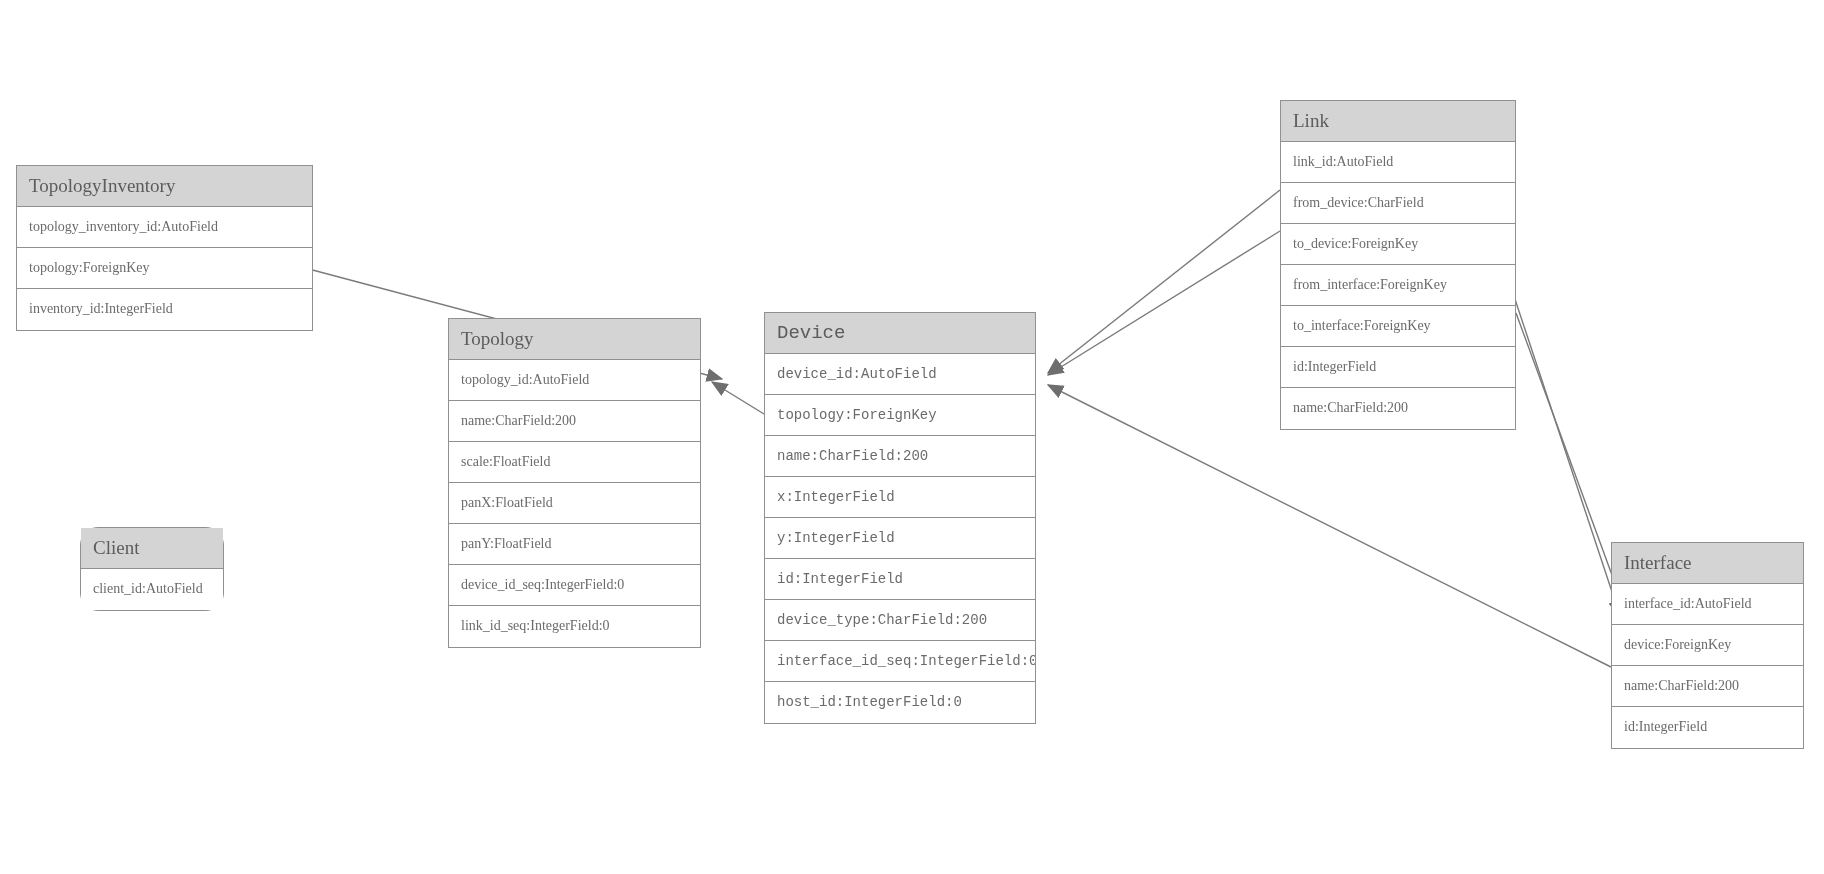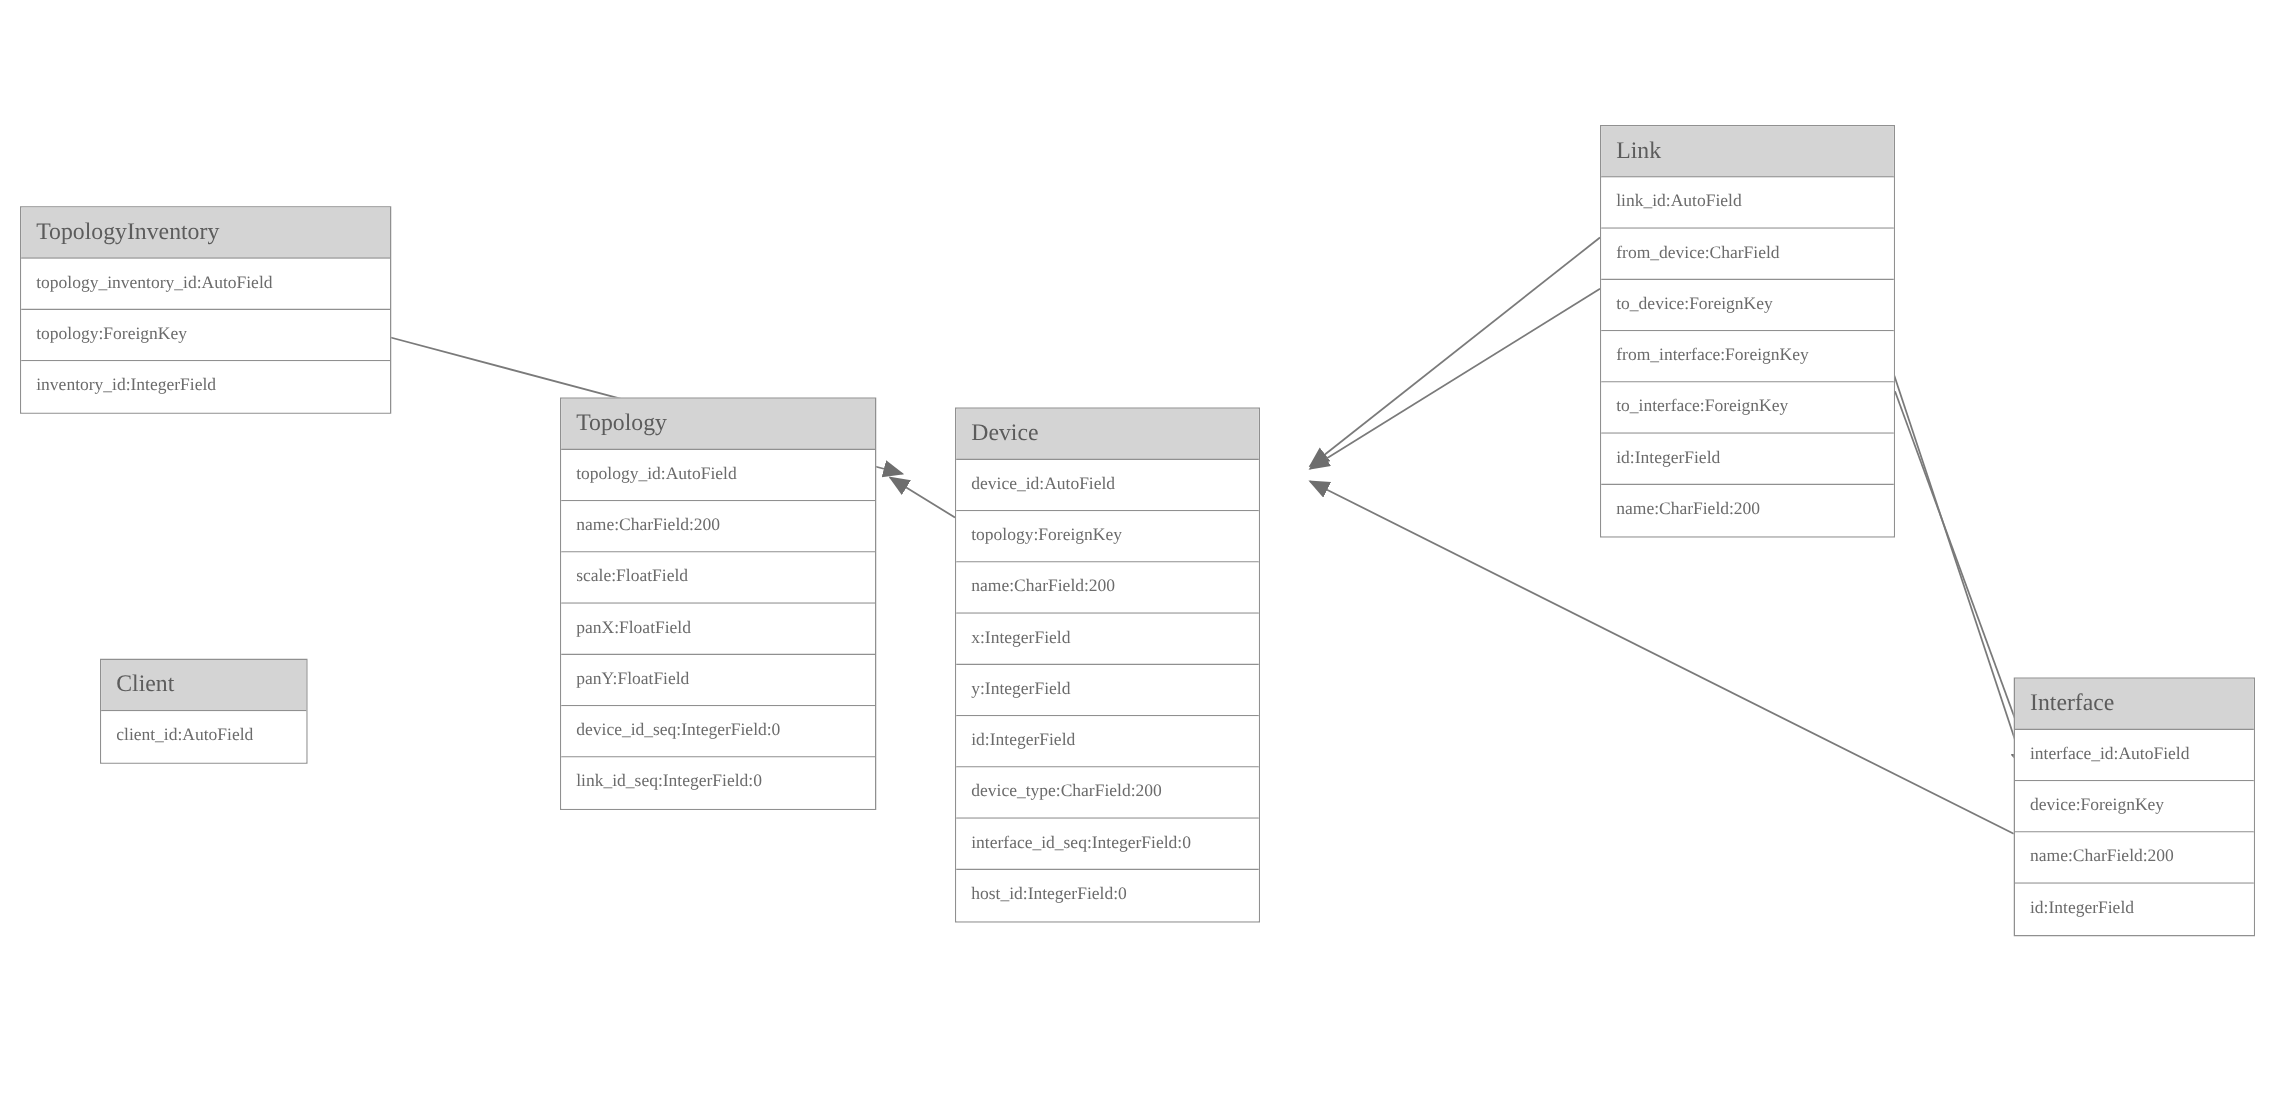--- a/index.html
+++ b/index.html
@@ -96,26 +96,26 @@
     <div class="entity-title">Topology</div>
     <div class="entity-row">topology_id:AutoField</div>
     <div class="entity-row">name:CharField:200</div>
     <div class="entity-row">scale:FloatField</div>
     <div class="entity-row">panX:FloatField</div>
     <div class="entity-row">panY:FloatField</div>
     <div class="entity-row">device_id_seq:IntegerField:0</div>
     <div class="entity-row last">link_id_seq:IntegerField:0</div>
   </div>
 
-  <div class="entity" style="left: 80px; top: 527px; width: 166px;">
+  <div class="entity" style="left: 80px; top: 527px; width: 144px; border-radius: 18px;">
     <div class="entity-title">Client</div>
     <div class="entity-row last">client_id:AutoField</div>
   </div>
 
-  <div class="entity" style="left: 764px; top: 326px; width: 244px;">
+  <div class="entity" style="left: 764px; top: 312px; width: 272px; font-family: Liberation Mono, monospace;">
     <div class="entity-title">Device</div>
     <div class="entity-row">device_id:AutoField</div>
     <div class="entity-row">topology:ForeignKey</div>
     <div class="entity-row">name:CharField:200</div>
     <div class="entity-row">x:IntegerField</div>
     <div class="entity-row">y:IntegerField</div>
     <div class="entity-row">id:IntegerField</div>
     <div class="entity-row">device_type:CharField:200</div>
     <div class="entity-row">interface_id_seq:IntegerField:0</div>
     <div class="entity-row last">host_id:IntegerField:0</div>

